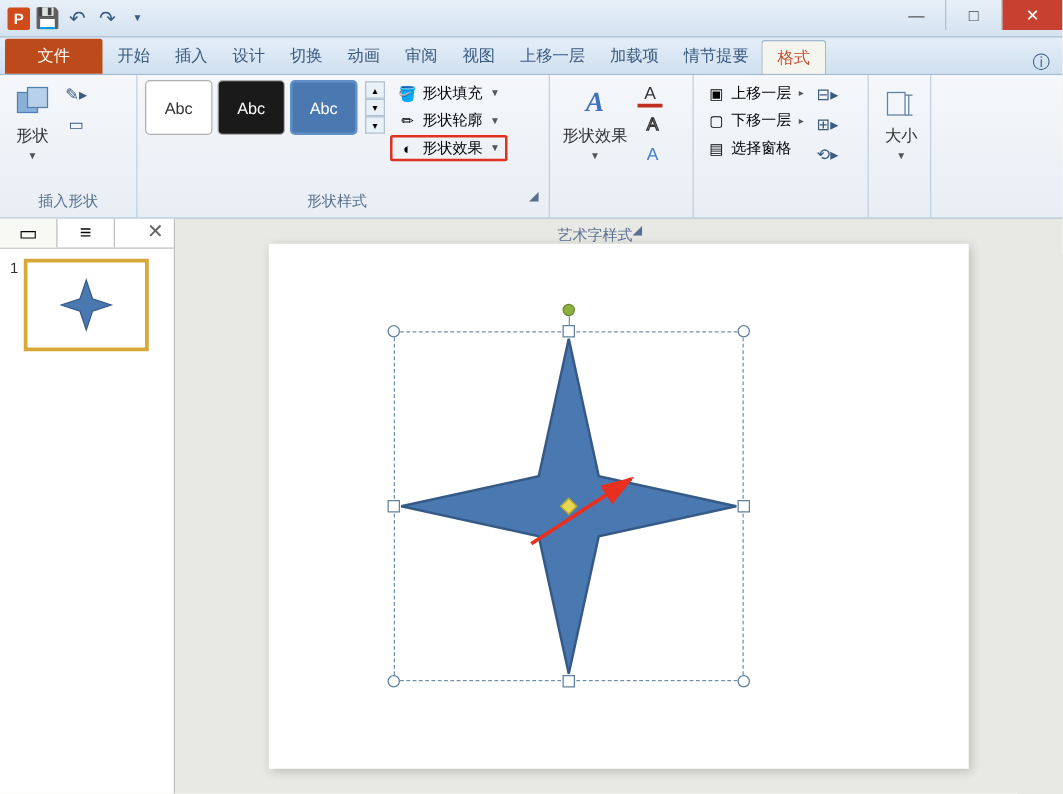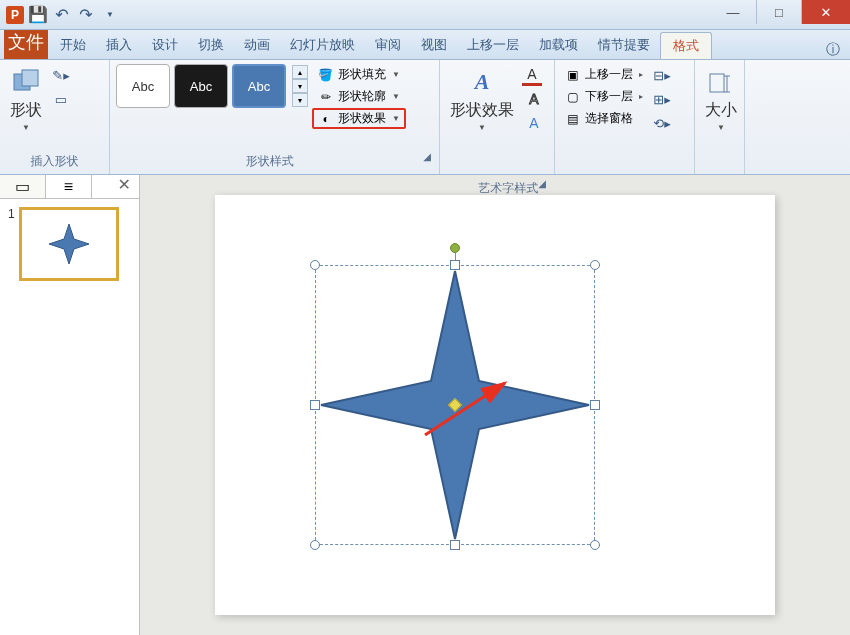--- a/index.html
+++ b/index.html
@@ -10,33 +10,33 @@
     .app-icon { width: 18px; height: 18px; background: #d04a1a; border-radius: 2px; display: flex; align-items: center; justify-content: center; color: #fff; font-weight: bold; font-size: 12px; }
     .qat-btn { width: 20px; height: 20px; display: flex; align-items: center; justify-content: center; color: #3a5a80; cursor: pointer; }
     .title-text { position: absolute; left: 50%; transform: translateX(-50%); font-size: 14px; color: #333; }
     .win-controls { position: absolute; right: 0; top: 0; display: flex; }
     .win-btn { width: 46px; height: 24px; display: flex; align-items: center; justify-content: center; font-size: 13px; cursor: pointer; }
     .win-close { background: #c84030; color: #fff; width: 48px; }
     .win-min, .win-max { color: #444; }
     .win-max { border-left: 1px solid #b0c0d0; border-right: 1px solid #b0c0d0; }
     
     .tabs { height: 30px; background: linear-gradient(#e4eef8, #d0e0f0); display: flex; align-items: flex-end; border-bottom: 1px solid #a0b8d0; padding-left: 4px; }
-    .tab-file { background: #bc4a1a; color: #fff; padding: 5px 4px; font-size: 18px; border-radius: 2px 2px 0 0; cursor: pointer; margin-right: 2px; }
+    .tab-file { background: #bc4a1a; color: #fff; padding: 5px 26px; font-size: 13px; border-radius: 2px 2px 0 0; cursor: pointer; margin-right: 2px; }
     .tab { padding: 5px 10px; font-size: 13px; color: #3a5a80; cursor: pointer; }
     .tab-active { background: #f5f5f0; border: 1px solid #a0b8d0; border-bottom: none; border-radius: 3px 3px 0 0; color: #c05030; padding: 4px 12px; }
     .tab-help { margin-left: auto; margin-right: 10px; color: #3a5a80; font-size: 14px; }
     
     .ribbon { height: 115px; background: linear-gradient(#f5f7fa, #e8eef5); display: flex; border-bottom: 1px solid #a0b8d0; }
     .ribbon-group { border-right: 1px solid #c0d0e0; padding: 4px 6px 2px; display: flex; flex-direction: column; justify-content: space-between; }
     .group-content { display: flex; align-items: flex-start; gap: 4px; flex: 1; }
     .group-label { font-size: 12px; color: #5a7090; text-align: center; padding: 2px 0; }
     
     .big-btn { display: flex; flex-direction: column; align-items: center; gap: 2px; padding: 2px 4px; cursor: pointer; }
     .big-btn-icon { width: 32px; height: 32px; display: flex; align-items: center; justify-content: center; }
-    .big-btn-label { font-size: 16px; color: #333; }
+    .big-btn-label { font-size: 13px; color: #333; }
     .big-btn-arrow { font-size: 8px; color: #555; }
     
     .small-stack { display: flex; flex-direction: column; gap: 2px; }
     .small-btn { width: 22px; height: 22px; display: flex; align-items: center; justify-content: center; cursor: pointer; font-size: 13px; color: #3a5a80; }
     
     .style-gallery { display: flex; gap: 4px; align-items: center; }
     .style-item { width: 54px; height: 44px; border: 1px solid #b0b0b0; border-radius: 4px; display: flex; align-items: center; justify-content: center; font-size: 13px; cursor: pointer; }
     .style-white { background: #fff; color: #333; }
     .style-black { background: #1a1a1a; color: #fff; }
     .style-blue { background: #4a78b0; color: #fff; border: 2px solid #6090c8; }
@@ -102,21 +102,20 @@
   </div>
 </div>
 
 <div class="tabs">
   <div class="tab-file">文件</div>
   <div class="tab">开始</div>
   <div class="tab">插入</div>
   <div class="tab">设计</div>
   <div class="tab">切换</div>
   <div class="tab">动画</div>
-  <div class="tab">幻灯片放映</div>
   <div class="tab">审阅</div>
   <div class="tab">视图</div>
   <div class="tab">上移一层</div>
   <div class="tab">加载项</div>
   <div class="tab">情节提要</div>
   <div class="tab tab-active">格式</div>
   <div class="tab-help">ⓘ</div>
 </div>
 
 <div class="ribbon">
@@ -186,21 +185,21 @@
         <span class="big-btn-arrow">▼</span>
       </div>
       <div class="art-col">
         <div class="art-btn" style="color:#333;border-bottom:3px solid #c03020;width:20px;">A</div>
         <div class="art-btn">
             <span style="color:#fff;-webkit-text-stroke:1px #333;">A</span>
           </div>
         <div class="art-btn" style="color:#4080d0;">A</div>
       </div>
     </div>
-    <div style="display:flex; justify-content:flex-end;margin-top:44px;">
+    <div style="display:flex; justify-content:flex-start;margin-top:44px;">
       <span></span>
       <span class="group-label">艺术字样式</span>
       <span class="launcher">◢</span>
     </div>
   </div>
 
   <div class="ribbon-group" style="width:140px;">
     <div class="group-content">
       <div class="arrange-menu">
         <div class="arrange-item">

